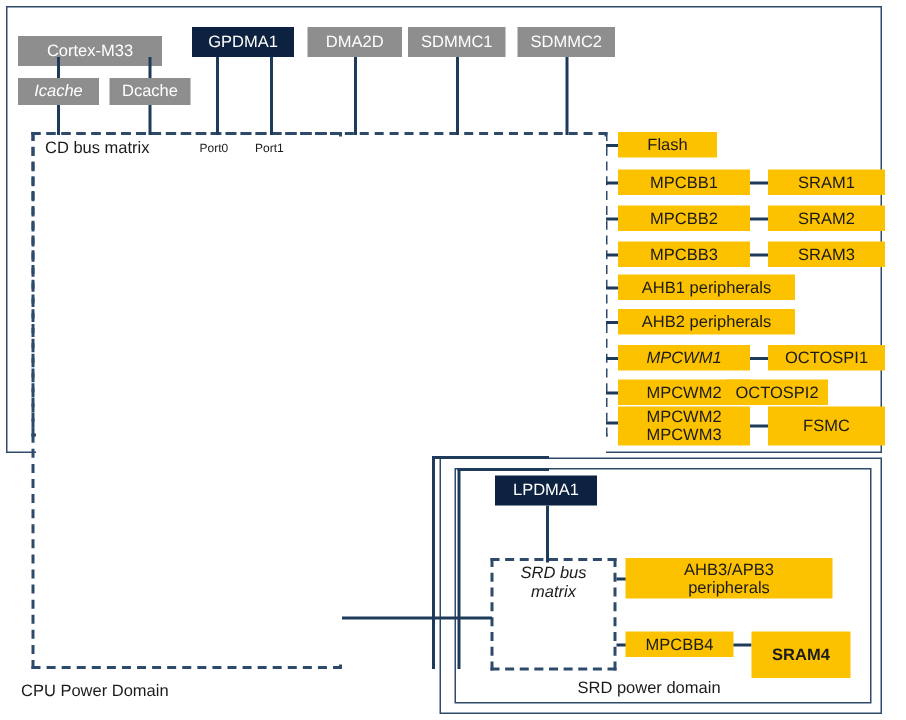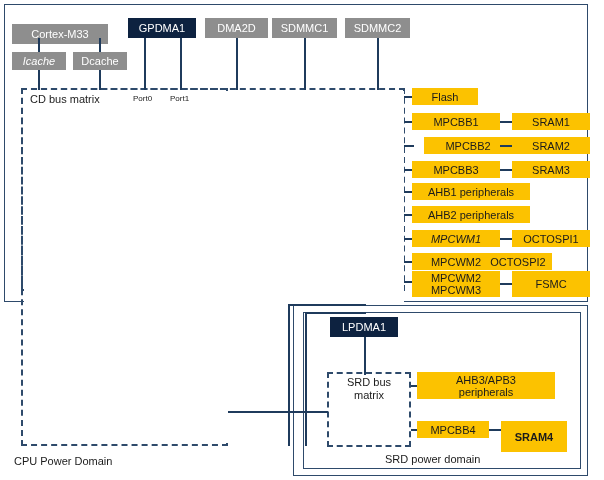--- a/index.html
+++ b/index.html
@@ -90,21 +90,21 @@
   <div class="ln lnh" style="left:404px;top:238px;width:10px;"></div>
   <div class="ln lnh" style="left:404px;top:261px;width:10px;"></div>
   <div class="ln lnh" style="left:404px;top:281px;width:10px;"></div>
 
   <div class="blk yellow" style="left:412px;top:88px;width:66px;height:17px;">Flash</div>
 
   <div class="blk yellow" style="left:412px;top:113px;width:88px;height:17px;">MPCBB1</div>
   <div class="ln lnh" style="left:500px;top:121px;width:12px;"></div>
   <div class="blk yellow" style="left:512px;top:113px;width:78px;height:17px;">SRAM1</div>
 
-  <div class="blk yellow" style="left:412px;top:137px;width:88px;height:17px;margin-left:12px;">MPCBB2</div>
+  <div class="blk yellow" style="left:412px;top:137px;width:88px;height:17px;">MPCBB2</div>
   <div class="ln lnh" style="left:500px;top:145px;width:12px;"></div>
   <div class="blk yellow" style="left:512px;top:137px;width:78px;height:17px;">SRAM2</div>
 
   <div class="blk yellow" style="left:412px;top:161px;width:88px;height:17px;">MPCBB3</div>
   <div class="ln lnh" style="left:500px;top:169px;width:12px;"></div>
   <div class="blk yellow" style="left:512px;top:161px;width:78px;height:17px;">SRAM3</div>
 
   <div class="blk yellow" style="left:412px;top:183px;width:118px;height:17px;">AHB1 peripherals</div>
   <div class="blk yellow" style="left:412px;top:206px;width:118px;height:17px;">AHB2 peripherals</div>
 
@@ -121,21 +121,21 @@
   <div class="ln lnh" style="left:500px;top:283px;width:12px;"></div>
   <div class="blk yellow" style="left:512px;top:271px;width:78px;height:26px;">FSMC</div>
 
   <div class="panel srd-outer"></div>
   <div class="panel srd-inner"></div>
 
   <div class="blk navy" style="left:330px;top:317px;width:68px;height:20px;">LPDMA1</div>
   <div class="ln lnv" style="left:364px;top:337px;height:38px;"></div>
 
   <div class="dashed srd-bus"></div>
-  <div class="region-label label-srdbus" style="white-space:pre-line;">SRD bus
+  <div class="region-label label-srdbus" style="white-space:pre-line;font-style:italic;">SRD bus
 matrix</div>
   <div class="region-label label-srdpd">SRD power domain</div>
 
   <div class="ln lnh" style="left:411px;top:385px;width:10px;"></div>
   <div class="blk yellow" style="left:417px;top:372px;width:138px;height:27px;white-space:pre-line;">AHB3/APB3
 peripherals</div>
 
   <div class="ln lnh" style="left:411px;top:429px;width:10px;"></div>
   <div class="blk yellow" style="left:417px;top:421px;width:72px;height:17px;">MPCBB4</div>
   <div class="ln lnh" style="left:489px;top:429px;width:12px;"></div>

